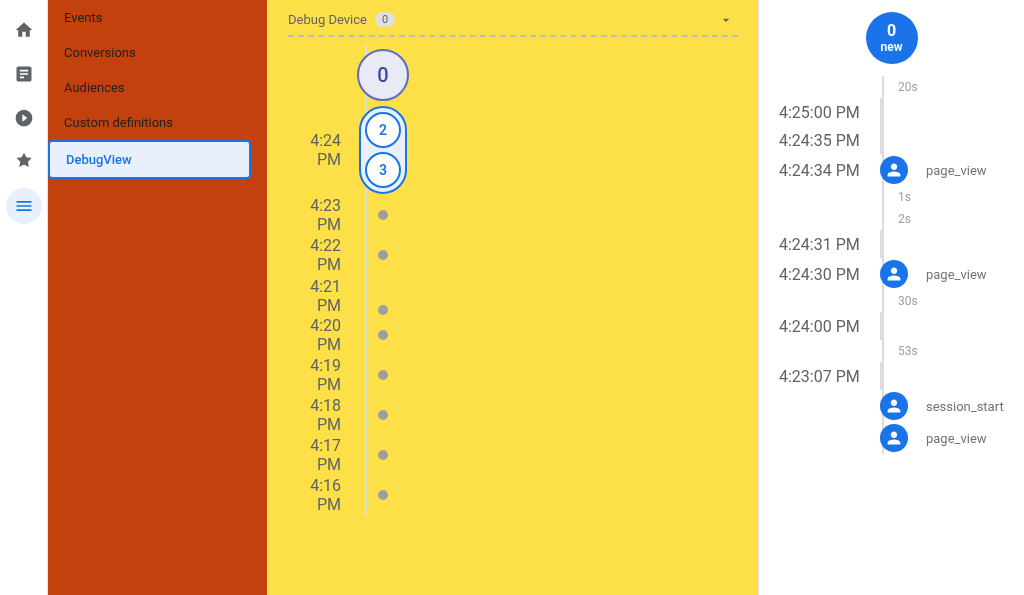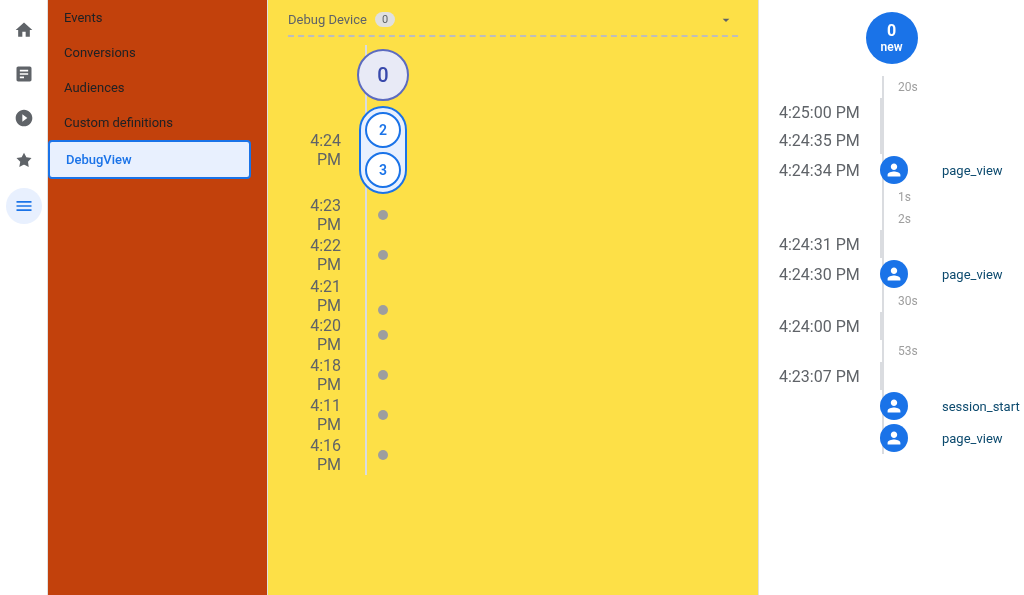--- a/index.html
+++ b/index.html
@@ -222,23 +222,23 @@
 
     .vert-time {
       width: 95px;
       font-size: 16px;
       color: #5f6368;
       text-align: left;
       flex-shrink: 0;
     }
 
     .vert-event-name {
-      margin-left: 26px;
+      margin-left: 10px;
       font-size: 13px;
-      color: #0c4a6e;
+      color: #737373;
     }
 
     .vert-interval {
       font-size: 12px;
       color: #9e9e9e;
       padding-left: 119px;
       height: 22px;
       display: flex;
       align-items: center;
     }
@@ -367,30 +367,36 @@
         </div>
       </div>
 
       <div style="display:flex; align-items:center; height:40px; position:relative; z-index:1;">
         <div class="time-label">4:20 PM</div>
         <div style="width:60px; display:flex; justify-content:center; align-items:center; z-index:2;">
           <div class="dot"></div>
         </div>
       </div>
 
+      <div style="display:flex; align-items:center; height:40px; position:relative; z-index:1;">
+        <div class="time-label">4:19 PM</div>
+        <div style="width:60px; display:flex; justify-content:center; align-items:center; z-index:2;">
+          <div class="dot"></div>
+        </div>
+      </div>
 
       <div style="display:flex; align-items:center; height:40px; position:relative; z-index:1;">
         <div class="time-label">4:18 PM</div>
         <div style="width:60px; display:flex; justify-content:center; align-items:center; z-index:2;">
           <div class="dot"></div>
         </div>
       </div>
 
       <div style="display:flex; align-items:center; height:40px; position:relative; z-index:1;">
-        <div class="time-label">4:11 PM</div>
+        <div class="time-label">4:17 PM</div>
         <div style="width:60px; display:flex; justify-content:center; align-items:center; z-index:2;">
           <div class="dot"></div>
         </div>
       </div>
 
       <div style="display:flex; align-items:center; height:40px; position:relative; z-index:1;">
         <div class="time-label">4:16 PM</div>
         <div style="width:60px; display:flex; justify-content:center; align-items:center; z-index:2;">
           <div class="dot"></div>
         </div>

